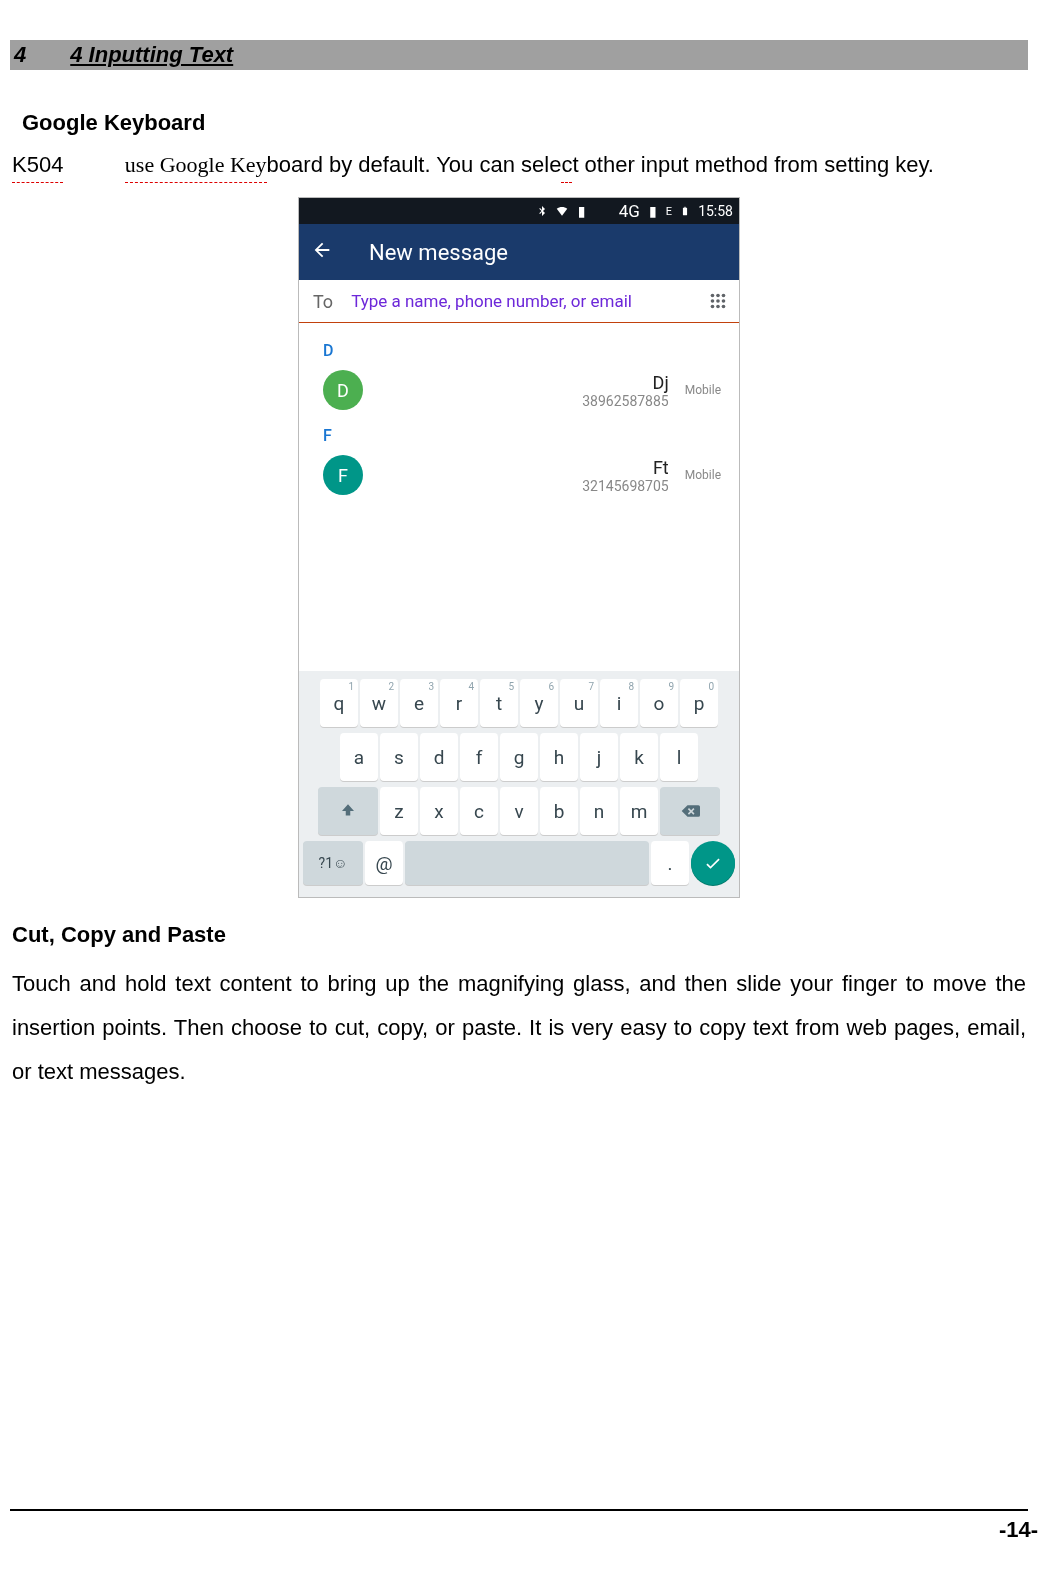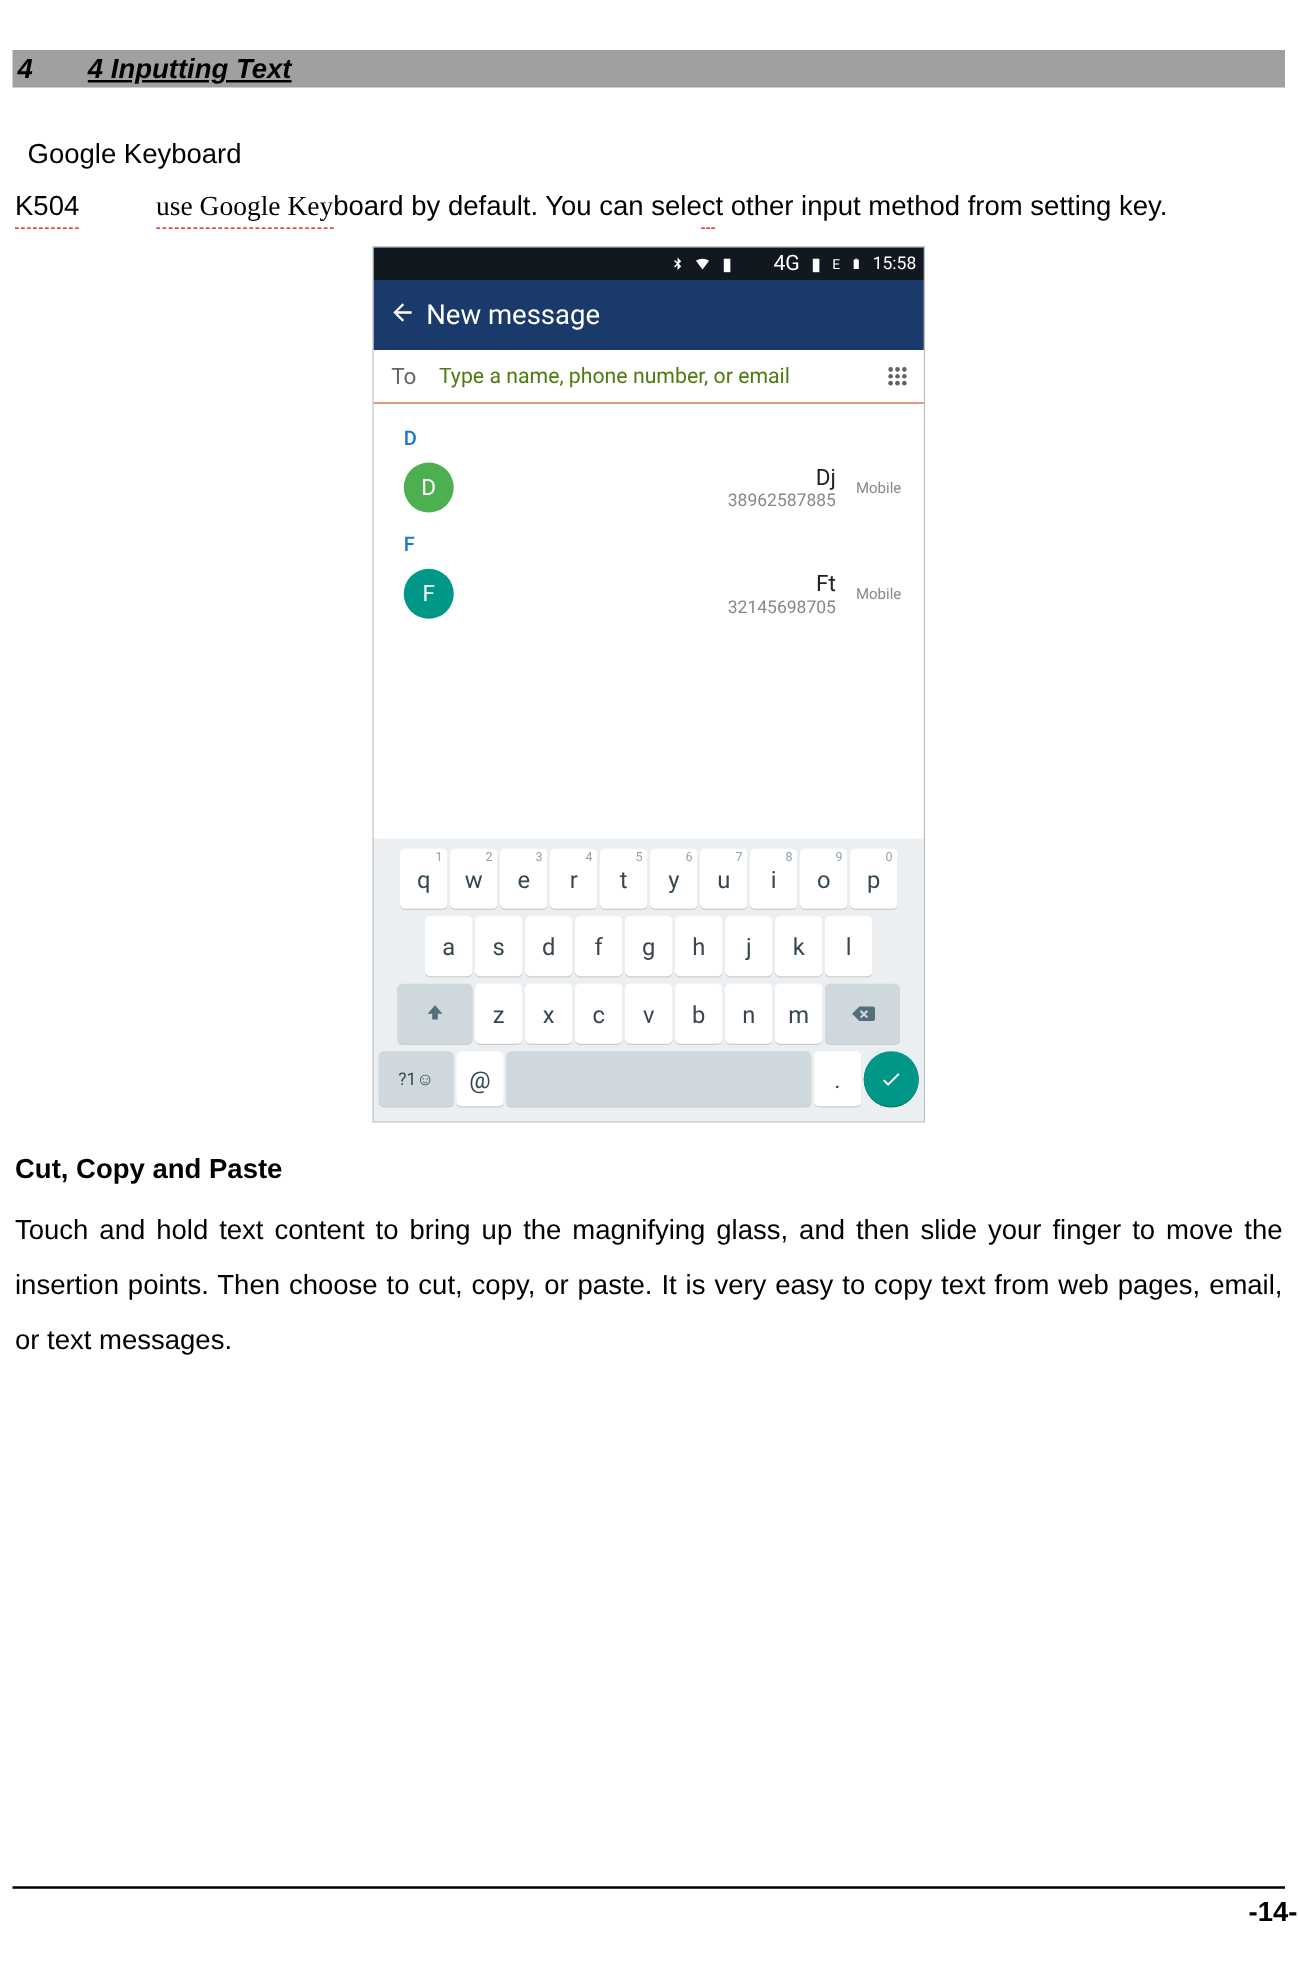--- a/index.html
+++ b/index.html
@@ -23,21 +23,21 @@
     font-weight: bold;
     font-size: 22px;
     padding: 2px 4px;
     display: flex;
     gap: 44px;
     margin-bottom: 40px;
   }
   .section-header .num { text-decoration: none; }
   .section-header .title { text-decoration: underline; }
   .sub-heading {
-    font-weight: normal;
+    font-weight: bold;
     font-size: 22px;
     margin: 20px 0 12px 12px;
   }
   .body-text {
     font-size: 22px;
     line-height: 1.55;
     text-align: justify;
     margin: 0 2px 14px 2px;
   }
   .dotted { border-bottom: 1px dashed #d00; display: inline-block; padding-bottom: 0px;}
@@ -68,37 +68,37 @@
   }
   .status-bar .ic { width:14px; height:14px; display:inline-flex; align-items:center; justify-content:center;}
   
   .app-bar {
     background: #1a3a6b;
     color: #fff;
     height: 56px;
     display:flex;
     align-items:center;
     padding: 0 12px;
-    gap: 8px;
+    gap: 36px;
   }
   .app-bar .title {
     font-size: 22px;
     font-weight: 400;
   }
   
   .to-row {
     background: #fff;
     border-bottom: 1px solid #c2410c;
     display:flex;
     align-items:center;
     padding: 10px 10px 10px 14px;
     gap: 18px;
   }
   .to-row .to-lbl { color: #666; font-size: 18px; }
-  .to-row .to-ph { color: #4d7c0f; font-size: 17px; flex:1; }
+  .to-row .to-ph { color: #6d28d9; font-size: 17px; flex:1; }
   .dialpad-ic { width:22px; height:22px; color:#666; }
   
   .contacts {
     background:#fff;
     min-height: 340px;
     padding-top: 8px;
   }
   .section-letter {
     color:#1976d2;
     font-size:16px;

